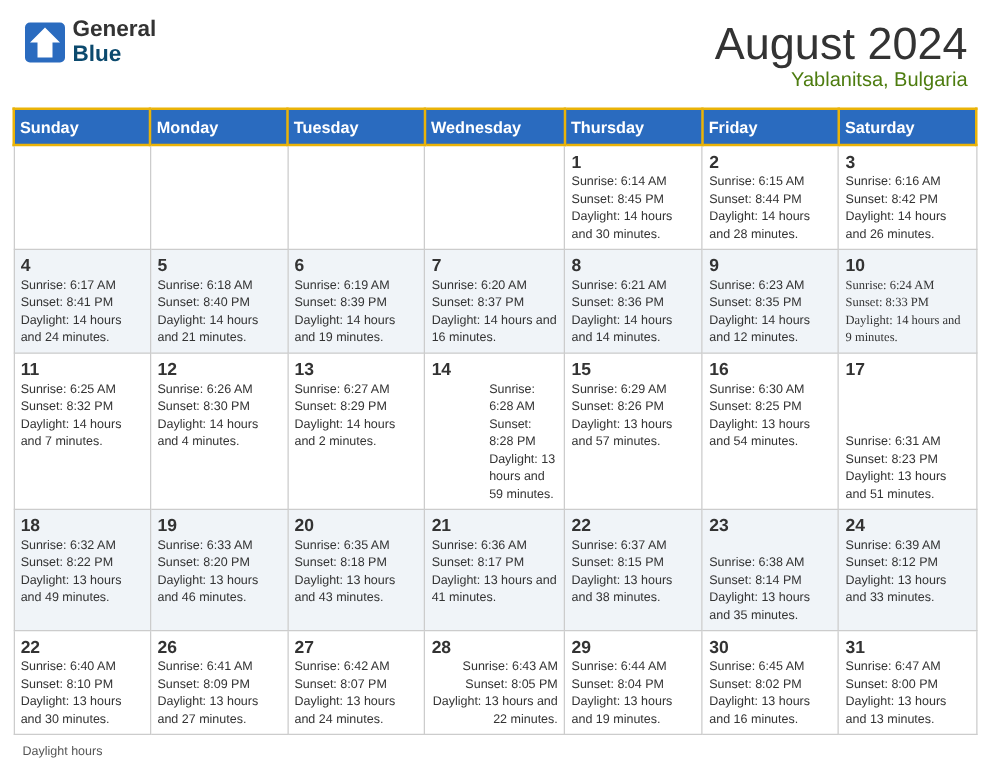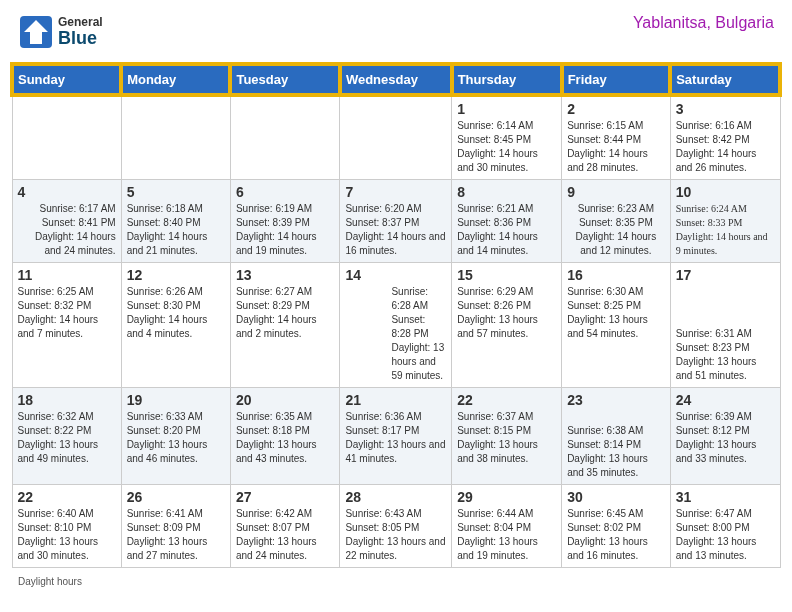--- a/index.html
+++ b/index.html
@@ -20,34 +20,34 @@
     .title-block {
       text-align: right;
     }
     .month-year {
       font-size: 36px;
       color: #333;
       font-weight: normal;
     }
     .location {
       font-size: 16px;
-      color: #a21caf;
+      color: #4d7c0f;
     }
     .calendar {
       width: 100%;
       border-collapse: collapse;
     }
     .calendar th {
       background: #2a6bbf;
       color: #fff;
       font-size: 13px;
       font-weight: bold;
       padding: 6px 4px;
       text-align: left;
-      border: 4px solid #eab308;
+      border: 2px solid #eab308;
     }
     .calendar td {
       border: 1px solid #ccc;
       vertical-align: top;
       padding: 4px 5px;
       font-size: 10px;
       color: #333;
       width: 113px;
       min-height: 80px;
       background: #fff;
@@ -96,25 +96,26 @@
 </head>
 <body>
 
 <div class="header">
   <div class="logo-wrapper">
     <svg width="36" height="36" viewBox="0 0 36 36">
       <rect x="2" y="2" width="32" height="32" rx="4" fill="#2a6bbf"></rect>
       <polygon points="18,6 30,18 24,18 24,30 12,30 12,18 6,18" fill="white"></polygon>
     </svg>
     <div class="logo-text-wrapper">
-      <span style="font-size:12px;font-weight:bold;color:#333;">General</span>
+      <span style="font-size:18px;font-weight:bold;color:#333;">General</span>
       <span style="font-size:18px;font-weight:bold;color:#0c4a6e;">Blue</span>
     </div>
   </div>
   <div class="title-block">
+    <div class="month-year">August 2024</div>
     <div class="location">Yablanitsa, Bulgaria</div>
   </div>
 </div>
 
 <table class="calendar">
   <thead>
     <tr>
       <th>Sunday</th>
       <th>Monday</th>
       <th>Tuesday</th>
@@ -145,21 +146,21 @@
         <td>
           <span class="day-number">3</span>
           <div class="day-info" style="white-space: pre-line;">Sunrise: 6:16 AM
 Sunset: 8:42 PM
 Daylight: 14 hours and 26 minutes.</div>
         </td>
       </tr>
       <tr>
         <td>
           <span class="day-number">4</span>
-          <div class="day-info" style="white-space: pre-line; text-align: right;">Sunrise: 6:17 AM
+          <div class="day-info" style="white-space: pre-line;">Sunrise: 6:17 AM
 Sunset: 8:41 PM
 Daylight: 14 hours and 24 minutes.</div>
         </td>
         <td>
           <span class="day-number">5</span>
           <div class="day-info" style="white-space: pre-line;">Sunrise: 6:18 AM
 Sunset: 8:40 PM
 Daylight: 14 hours and 21 minutes.</div>
         </td>
         <td>
@@ -175,21 +176,21 @@
 Daylight: 14 hours and 16 minutes.</div>
         </td>
         <td>
           <span class="day-number">8</span>
           <div class="day-info" style="white-space: pre-line;">Sunrise: 6:21 AM
 Sunset: 8:36 PM
 Daylight: 14 hours and 14 minutes.</div>
         </td>
         <td>
           <span class="day-number">9</span>
-          <div class="day-info" style="white-space: pre-line; text-align: center;">Sunrise: 6:23 AM
+          <div class="day-info" style="white-space: pre-line;">Sunrise: 6:23 AM
 Sunset: 8:35 PM
 Daylight: 14 hours and 12 minutes.</div>
         </td>
         <td>
           <span class="day-number">10</span>
           <div class="day-info" style="white-space: pre-line; font-family: Liberation Serif, serif;">Sunrise: 6:24 AM
 Sunset: 8:33 PM
 Daylight: 14 hours and 9 minutes.</div>
         </td>
       </tr>
@@ -295,21 +296,21 @@
 Daylight: 13 hours and 27 minutes.</div>
         </td>
         <td>
           <span class="day-number">27</span>
           <div class="day-info" style="white-space: pre-line;">Sunrise: 6:42 AM
 Sunset: 8:07 PM
 Daylight: 13 hours and 24 minutes.</div>
         </td>
         <td>
           <span class="day-number">28</span>
-          <div class="day-info" style="white-space: pre-line;">Sunrise: 6:43 AM
+          <div class="day-info" style="white-space: pre-line; text-align: right;">Sunrise: 6:43 AM
 Sunset: 8:05 PM
 Daylight: 13 hours and 22 minutes.</div>
         </td>
         <td>
           <span class="day-number">29</span>
           <div class="day-info" style="white-space: pre-line;">Sunrise: 6:44 AM
 Sunset: 8:04 PM
 Daylight: 13 hours and 19 minutes.</div>
         </td>
         <td>

